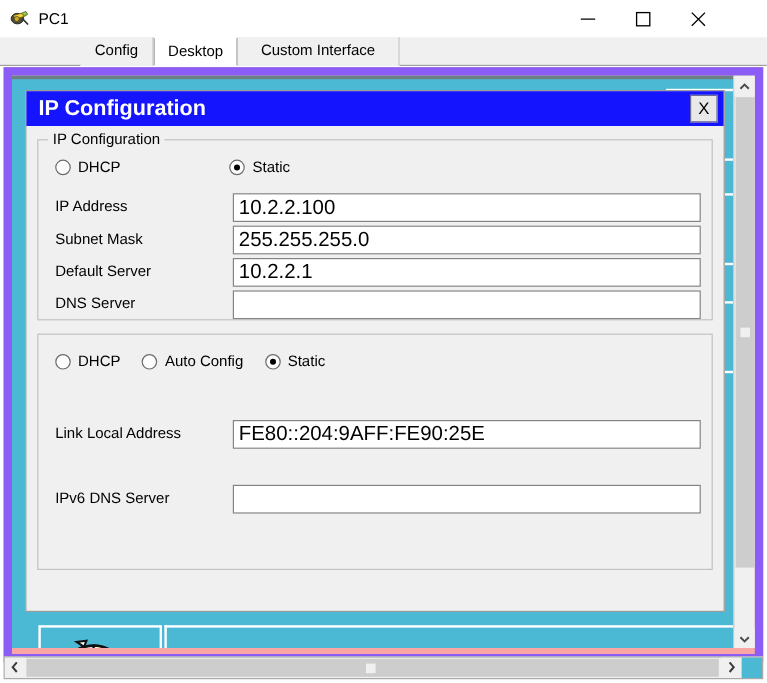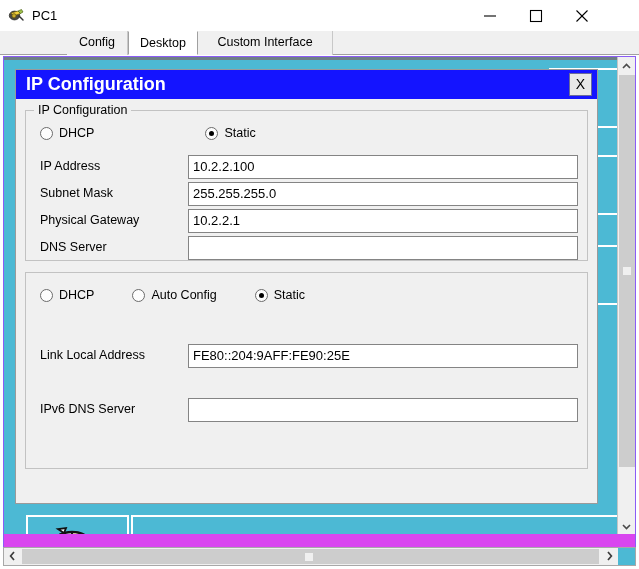--- a/index.html
+++ b/index.html
@@ -95,23 +95,23 @@
     font-weight: normal;
     z-index: 3;
   }
 
   
   #desktop-frame {
     position: absolute;
     left: 3px; top: 56px;
     width: 633px;
     height: 496px;
-    border: 1px solid #8b5cf6;
-    box-sizing: border-box;
-    background: #d946ef;
+    border: 7px solid #8b5cf6;
+    box-sizing: border-box;
+    background: #fca5a5;
     overflow: hidden;
   }
   #desktop-canvas {
     position: absolute;
     left: 0; top: 0;
     width: 614px;
     height: 477px;
     background: #4cb9d4;
     border-top: 3px solid #6e7f86;
     box-sizing: border-box;
@@ -291,21 +291,21 @@
 
   #group-ipv4 {
     left: 9px; top: 40px;
     width: 563px; height: 151px;
   }
   #group-ipv6 {
     left: 9px; top: 202px;
     width: 563px; height: 197px;
   }
 
-  .radio-row { position: absolute; display: flex; align-items: center; gap: 20px; }
+  .radio-row { position: absolute; display: flex; align-items: center; }
   .radio {
     display: inline-flex;
     align-items: center;
     margin-right: 0px;
     white-space: nowrap;
   }
   .radio .dot {
     width: 13px; height: 13px;
     border-radius: 50%;
     border: 1px solid #6b6b6b;
@@ -333,21 +333,21 @@
     color: #000;
     white-space: nowrap;
   }
   .field-input {
     position: absolute;
     top: 0;
     height: 24px;
     background: #ffffff;
     border: 1px solid #848484;
     box-sizing: border-box;
-    font-size: 13px;
+    font-size: 17px;
     line-height: 22px;
     padding-left: 4px;
     color: #000;
     overflow: hidden;
     white-space: nowrap;
   }
   .slash {
     position: absolute;
     font-size: 13px;
     color: #000;
@@ -470,21 +470,21 @@
 
           <div class="field-row" style="top:44px;">
             <span class="field-label">IP Address</span>
             <span class="field-input" style="left:162px; width:390px;">10.2.2.100</span>
           </div>
           <div class="field-row" style="top:71px;">
             <span class="field-label">Subnet Mask</span>
             <span class="field-input" style="left:162px; width:390px;">255.255.255.0</span>
           </div>
           <div class="field-row" style="top:98px;">
-            <span class="field-label">Physical Gateway</span>
+            <span class="field-label">Default Server</span>
             <span class="field-input" style="left:162px; width:390px;">10.2.2.1</span>
           </div>
           <div class="field-row" style="top:125px;">
             <span class="field-label">DNS Server</span>
             <span class="field-input" style="left:162px; width:390px;"></span>
           </div>
         </div>
 
         <div class="groupbox" id="group-ipv6">
 

